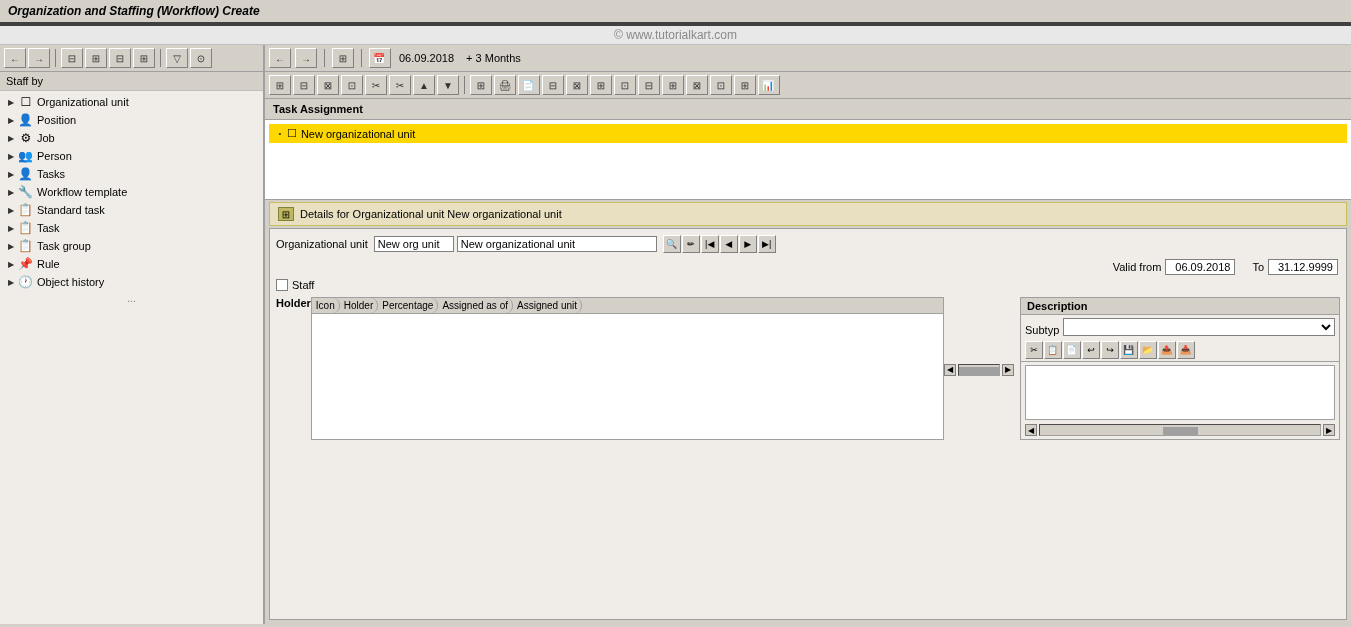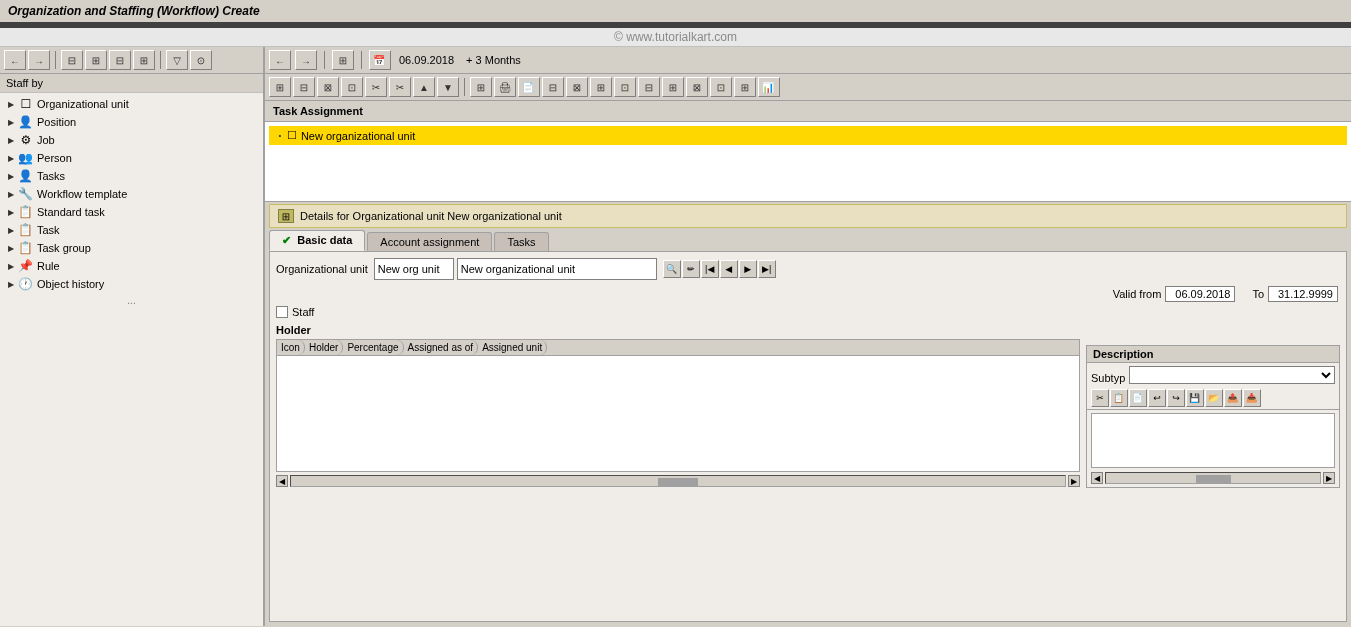--- a/index.html
+++ b/index.html
@@ -13,21 +13,21 @@
     }
 
     
     .title-bar {
       background: #d4d0c8;
       padding: 4px 8px;
       font-weight: bold;
       font-style: italic;
       font-size: 12px;
       color: #000;
-      border-bottom: 6px solid #404040;
+      border-bottom: 4px solid #404040;
     }
 
     
     .watermark-bar {
       background: #e8e8e8;
       text-align: center;
       padding: 2px;
       font-size: 12px;
       color: #8a8a8a;
       border-bottom: 1px solid #c0c0c0;
@@ -267,21 +267,21 @@
     }
 
     .form-label {
       font-size: 11px;
       color: #000;
       min-width: 90px;
       white-space: nowrap;
     }
 
     .form-input {
-      height: 22px;
+      height: 16px;
       border: 1px solid #808080;
       background: #fff;
       padding: 1px 3px;
       font-size: 11px;
       font-family: Arial, sans-serif;
     }
 
     .form-input-short {
       width: 80px;
     }
@@ -350,28 +350,26 @@
     
     .two-col-section {
       display: flex;
       gap: 6px;
       flex: 1;
     }
 
     .left-col {
       flex: 1;
       display: flex;
+    }
+
+    .right-col {
+      width: 320px;
+      display: flex;
       flex-direction: column;
-    }
-
-    .right-col {
-      width: 254px;
-      display: flex;
-      flex-direction: column;
-      margin-top: 21px;
     }
 
     .section-header {
       font-size: 11px;
       font-weight: bold;
       color: #000;
       margin-bottom: 3px;
     }
 
     
@@ -599,32 +597,20 @@
         <span>New organizational unit</span>
       </div>
     </div>
 
     <div class="details-section">
       <div class="details-header">
         <div class="details-header-icon">⊞</div>
         <span>Details for Organizational unit New organizational unit</span>
       </div>
 
-      <div class="tabs-container">
-        <div class="tab active">
-          <span class="tab-checkmark">✔</span>
-          <span>Basic data</span>
-        </div>
-        <div class="tab">
-          <span>Account assignment</span>
-        </div>
-        <div class="tab">
-          <span>Tasks</span>
-        </div>
-      </div>
 
       <div class="tab-content">
 
         <div class="form-row">
           <span class="form-label">Organizational unit</span>
           <div class="form-input-group">
             <input type="text" class="form-input form-input-short" value="New org unit" style="">
             <input type="text" class="form-input form-input-long" value="New organizational unit" style="">
           </div>
           <div class="field-buttons">

